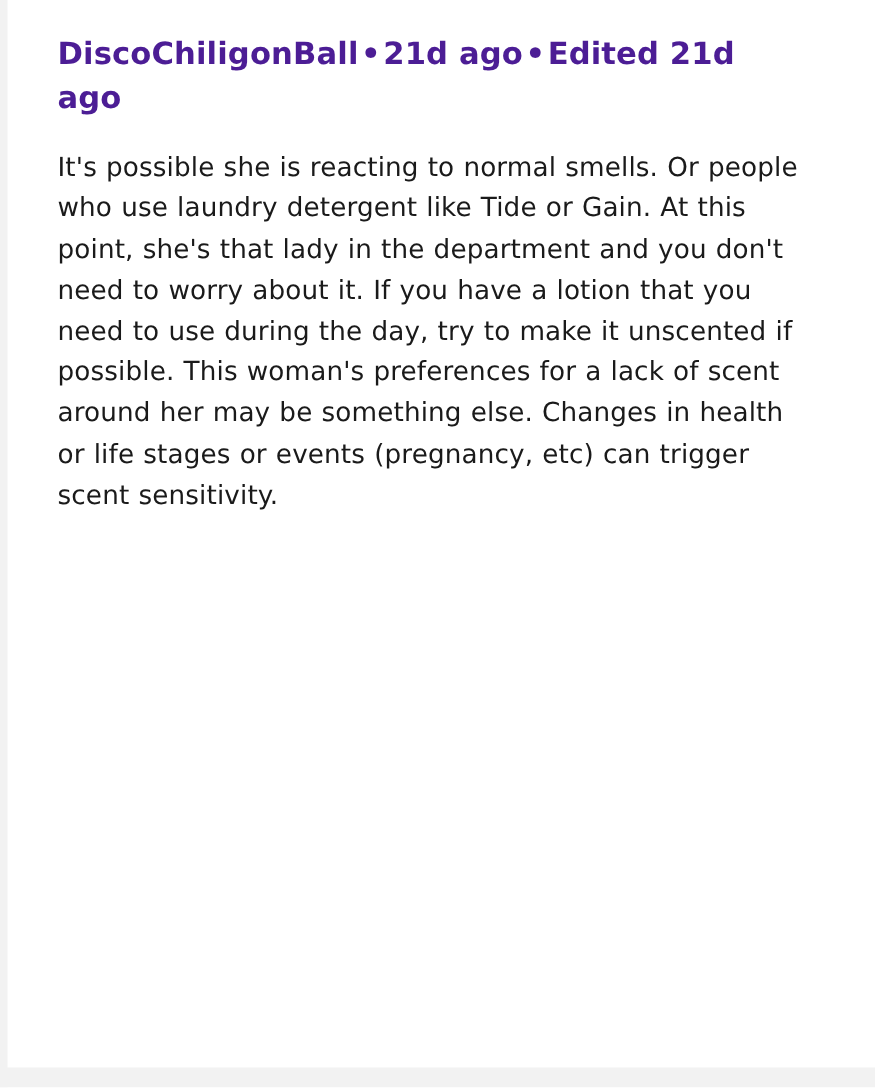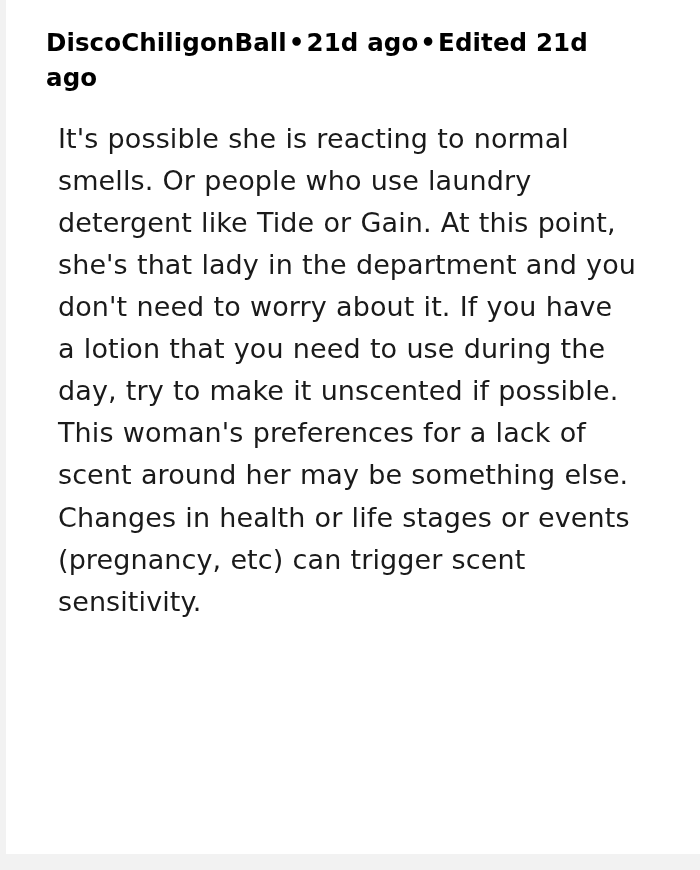--- a/index.html
+++ b/index.html
@@ -36,38 +36,38 @@
     position: absolute;
     left: 0;
     bottom: 0;
     width: 700px;
     height: 16px;
     background: #f2f2f2;
   }
   .meta-line {
     font-size: 24.5px;
     font-weight: bold;
-    color: #000000;
+    color: #4c1d95;
     line-height: 1.42;
     letter-spacing: 0.1px;
     margin: 0 0 22px 0;
     max-width: 600px;
   }
   .meta-line span {
     white-space: normal;
   }
   .meta-sep {
     padding: 0 2px;
   }
   .comment-body {
-    font-size: 27px;
+    font-size: 21px;
     color: #1a1a1a;
     line-height: 1.56;
     letter-spacing: 0.1px;
-    margin: 12px;
+    margin: 0;
     max-width: 600px;
     word-spacing: 0.5px;
   }
 </style>
 </head>
 <body>
 
 <div class="comment-card">
 
   <div class="meta-line">

